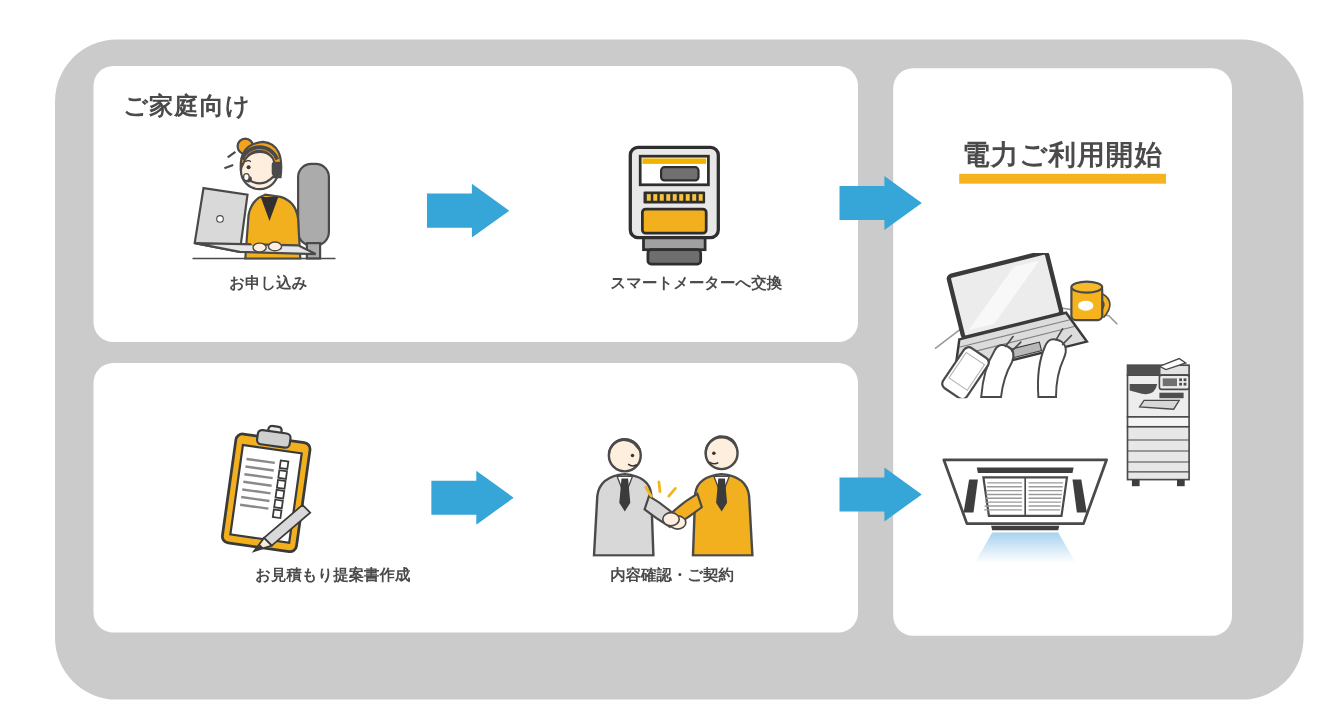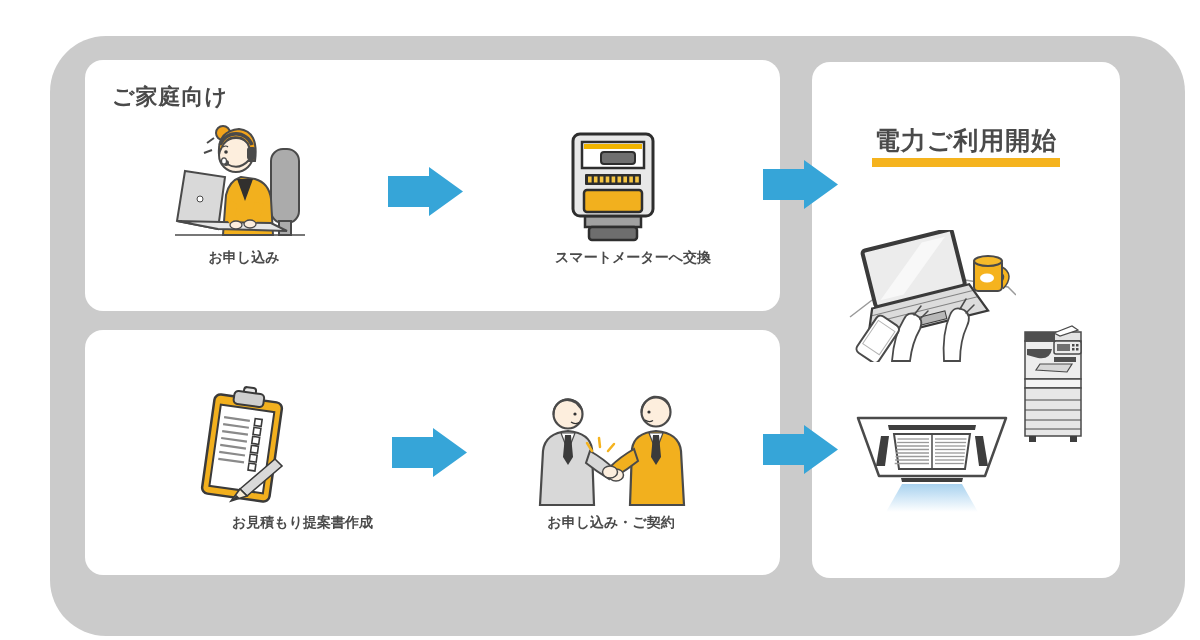--- a/index.html
+++ b/index.html
@@ -195,21 +195,21 @@
         <circle cx="121" cy="21" r="1.6" fill="#333333"></circle>
         <path d="M117,29 q4,3 8,0.5" stroke="#333333" stroke-width="1.4" fill="none"></path>
         <path d="M62,60 Q76,68 86,78 L81,88 Q68,80 58,72 Z" fill="#d8d8d8" stroke="#4a4a4a" stroke-width="2"></path>
         <path d="M106,58 Q92,66 82,76 L87,86 Q100,78 110,70 Z" fill="#f2b01e" stroke="#4a4a4a" stroke-width="2"></path>
         <ellipse cx="88" cy="84" rx="7.5" ry="6" fill="#fdeedd" stroke="#4a4a4a" stroke-width="1.5"></ellipse>
         <ellipse cx="82" cy="81" rx="7.5" ry="6" fill="#fdeedd" stroke="#4a4a4a" stroke-width="1.5"></ellipse>
         <line x1="64" y1="60" x2="59" y2="52" stroke="#f5b31e" stroke-width="2.5" stroke-linecap="round"></line>
         <line x1="72" y1="56" x2="71" y2="47" stroke="#f5b31e" stroke-width="2.5" stroke-linecap="round"></line>
         <line x1="80" y1="60" x2="86" y2="53" stroke="#f5b31e" stroke-width="2.5" stroke-linecap="round"></line>
       </svg>
-      <p class="step-label label-contract">お申し込み・ご契約</p>
+      <p class="step-label label-contract">内容確認・ご契約</p>
     </section>
 
     <section class="card panel">
       <div class="panel-title-wrap">
         <span class="panel-title">電力ご利用開始</span>
       </div>
 
       <svg class="illus illus-laptop" viewBox="0 0 168 130">
         <polyline points="2,86 62,40 160,56 168,64" fill="none" stroke="#9a9a9a" stroke-width="1.5"></polyline>
         <g transform="rotate(-14 78 62)">

